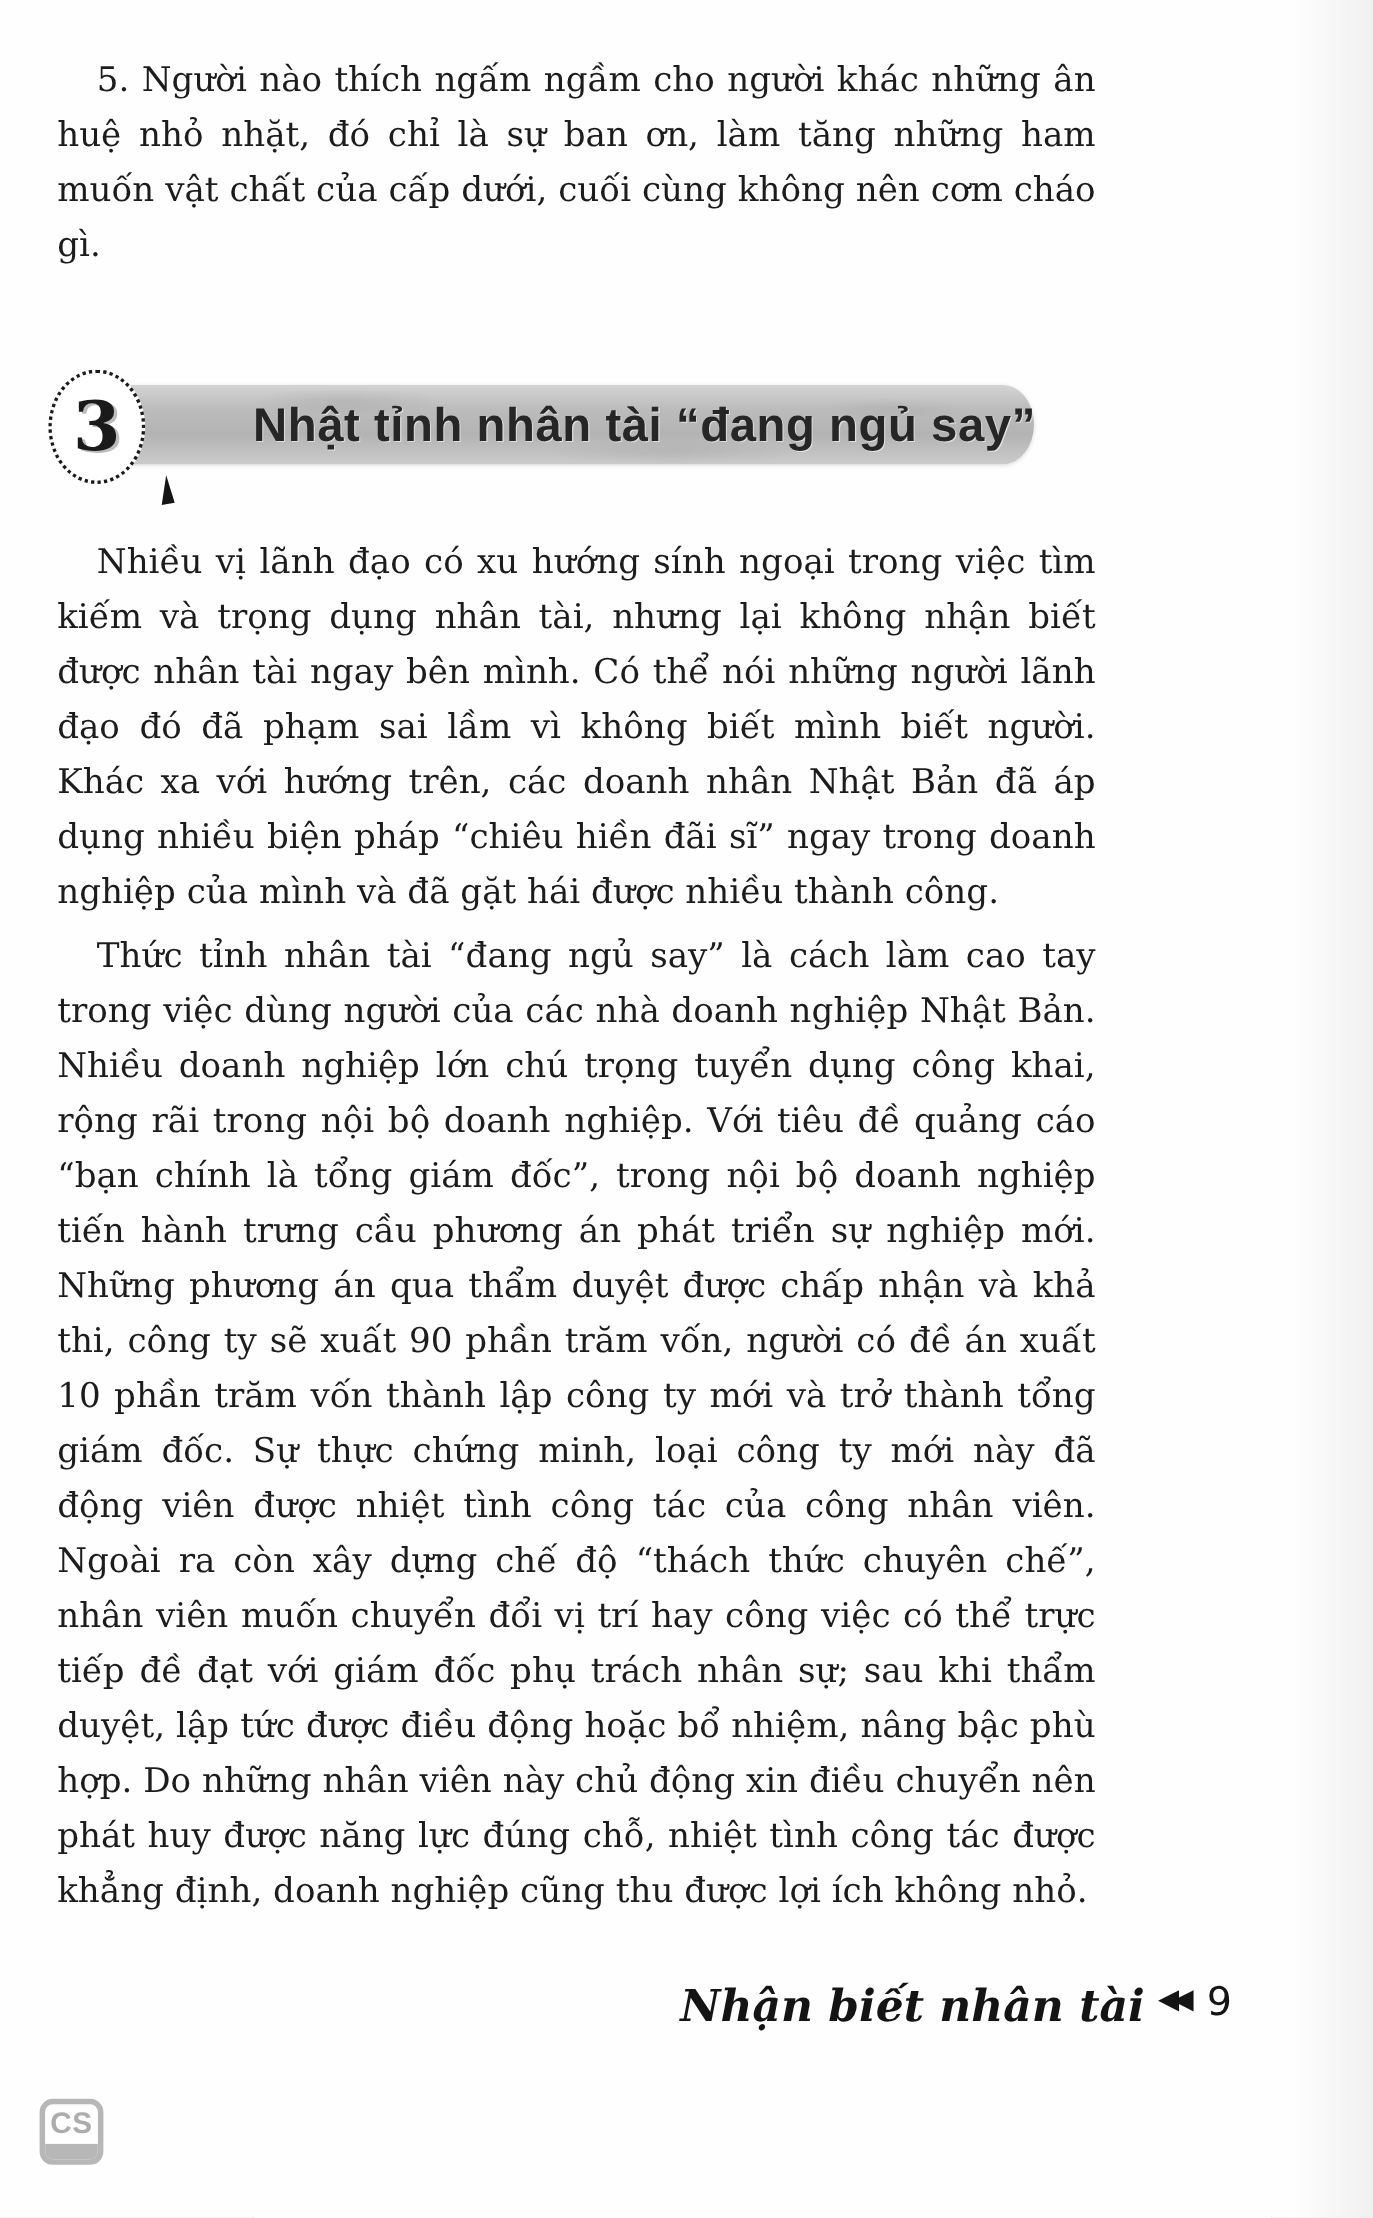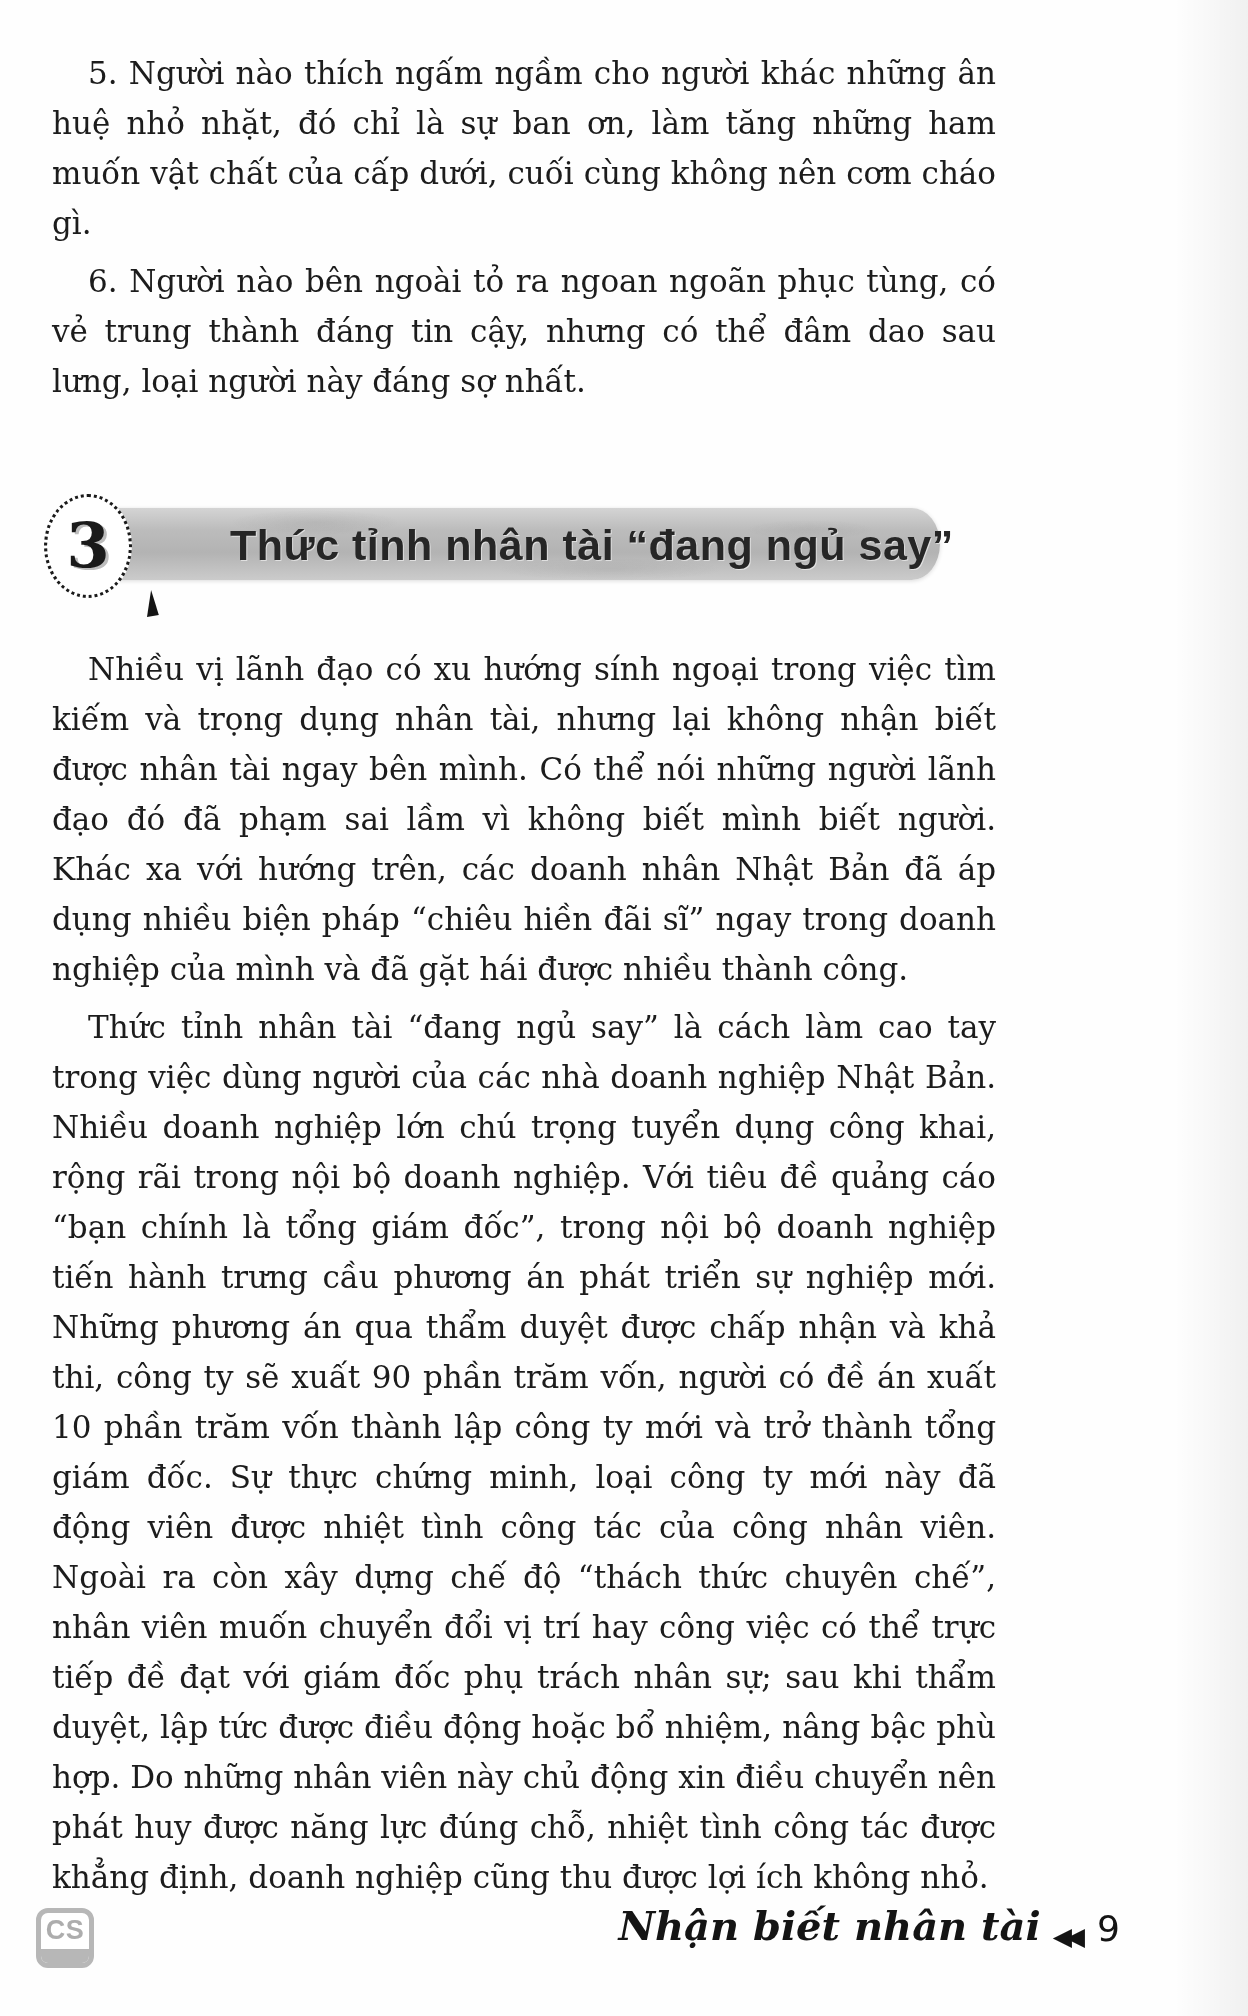--- a/index.html
+++ b/index.html
@@ -92,22 +92,22 @@
     position:absolute;left:0;right:0;top:2px;
     text-align:center;
     font-family:"Liberation Sans", sans-serif;
     font-weight:700;font-size:27px;color:#adadad;letter-spacing:0.5px;
   }
   .scan-text{
     font-family:"Liberation Sans", sans-serif;
     font-size:44px;color:#b9b9b9;letter-spacing:0.5px;white-space:nowrap;
   }
   .footer-right{
-    position:absolute;top:1902px;right:128px;
-    display:flex;align-items:flex-end;gap:12px;white-space:nowrap;
+    position:absolute;top:1800px;right:128px;
+    display:flex;align-items:flex-start;gap:12px;white-space:nowrap;
   }
   .book-title{
     font-family:"DejaVu Serif", serif;
     font-style:italic;font-weight:700;
     font-size:40px;color:#141414;
   }
   .arrows{
     font-family:"DejaVu Sans", sans-serif;
     font-size:25px;color:#141414;letter-spacing:-6px;margin-right:6px;
     transform:translateY(2px);
@@ -117,25 +117,24 @@
     font-size:36px;color:#141414;
   }
 </style>
 </head>
 <body>
 
 <div class="page">
 
   <div class="content">
     <p class="para">5. Người nào thích ngấm ngầm cho người khác những ân huệ nhỏ nhặt, đó chỉ là sự ban ơn, làm tăng những ham muốn vật chất của cấp dưới, cuối cùng không nên cơm cháo gì.</p>
-    <p class="para">6. Người nào bên ngoài tỏ ra ngoan ngoãn phục tùng, có vẻ trung thành đáng tin cậy, nhưng có thể đâm dao sau lưng, loại người này đáng sợ nhất.</p>
 
     <div class="section-heading">
       <div class="section-banner">
-        <span class="section-banner-title">Thức tỉnh nhân tài “đang ngủ say”</span>
+        <span class="section-banner-title">Nhật tỉnh nhân tài “đang ngủ say”</span>
       </div>
       <div class="section-number-badge">
         <span class="section-number">3</span>
       </div>
       <div class="ink-mark"></div>
     </div>
 
     <p class="para">Nhiều vị lãnh đạo có xu hướng sính ngoại trong việc tìm kiếm và trọng dụng nhân tài, nhưng lại không nhận biết được nhân tài ngay bên mình. Có thể nói những người lãnh đạo đó đã phạm sai lầm vì không biết mình biết người. Khác xa với hướng trên, các doanh nhân Nhật Bản đã áp dụng nhiều biện pháp “chiêu hiền đãi sĩ” ngay trong doanh nghiệp của mình và đã gặt hái được nhiều thành công.</p>
     <p class="para">Thức tỉnh nhân tài “đang ngủ say” là cách làm cao tay trong việc dùng người của các nhà doanh nghiệp Nhật Bản. Nhiều doanh nghiệp lớn chú trọng tuyển dụng công khai, rộng rãi trong nội bộ doanh nghiệp. Với tiêu đề quảng cáo “bạn chính là tổng giám đốc”, trong nội bộ doanh nghiệp tiến hành trưng cầu phương án phát triển sự nghiệp mới. Những phương án qua thẩm duyệt được chấp nhận và khả thi, công ty sẽ xuất 90 phần trăm vốn, người có đề án xuất 10 phần trăm vốn thành lập công ty mới và trở thành tổng giám đốc. Sự thực chứng minh, loại công ty mới này đã động viên được nhiệt tình công tác của công nhân viên. Ngoài ra còn xây dựng chế độ “thách thức chuyên chế”, nhân viên muốn chuyển đổi vị trí hay công việc có thể trực tiếp đề đạt với giám đốc phụ trách nhân sự; sau khi thẩm duyệt, lập tức được điều động hoặc bổ nhiệm, nâng bậc phù hợp. Do những nhân viên này chủ động xin điều chuyển nên phát huy được năng lực đúng chỗ, nhiệt tình công tác được khẳng định, doanh nghiệp cũng thu được lợi ích không nhỏ.</p>
   </div>

